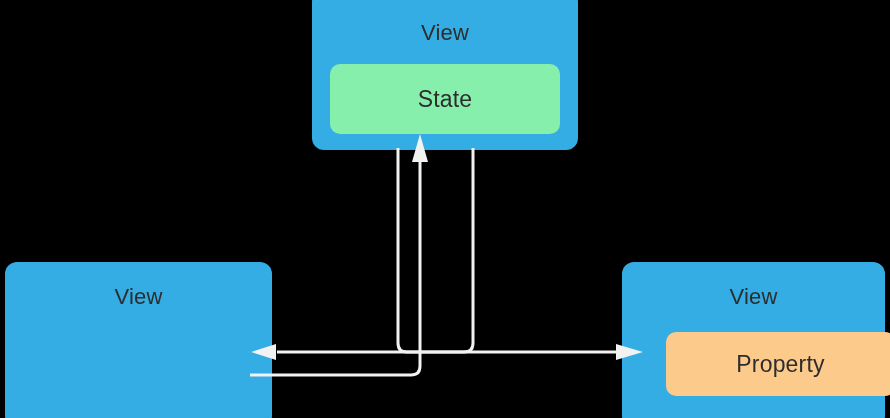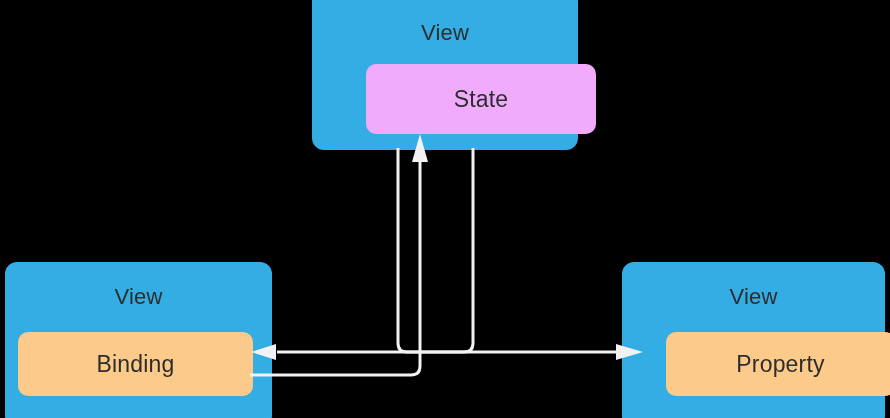--- a/index.html
+++ b/index.html
@@ -39,21 +39,21 @@
     position: absolute;
     border-radius: 10px;
     box-sizing: border-box;
     display: flex;
     align-items: center;
     justify-content: center;
     color: #2d2d2d;
     font-size: 23px;
     letter-spacing: 0.2px;
   }
-  .chip-state    { background: #f0abfc; margin-left: 36px; }
+  .chip-state    { background: #86efac; }
   .chip-binding  { background: #fcca8a; }
   .chip-property { background: #fcca8a; margin-left: 26px; }
 
   
   #wires {
     position: absolute;
     left: 0;
     top: 0;
     width: 890px;
     height: 418px;
@@ -73,21 +73,20 @@
 
 <div id="stage">
 
   <div class="view-box" style="left:312px; top:-10px; width:266px; height:160px;">
     <div class="view-title" style="top:30px;">View</div>
     <div class="chip chip-state" style="left:18px; top:74px; width:230px; height:70px;">State</div>
   </div>
 
   <div class="view-box" style="left:5px; top:262px; width:267px; height:166px;">
     <div class="view-title" style="top:22px;">View</div>
-    <div class="chip chip-binding" style="left:13px; top:70px; width:235px; height:64px;">Binding</div>
   </div>
 
   <div class="view-box" style="left:622px; top:262px; width:263px; height:166px;">
     <div class="view-title" style="top:22px;">View</div>
     <div class="chip chip-property" style="left:18px; top:70px; width:229px; height:64px;">Property</div>
   </div>
 
   <svg id="wires" viewBox="0 0 890 418">
 
     <g>

